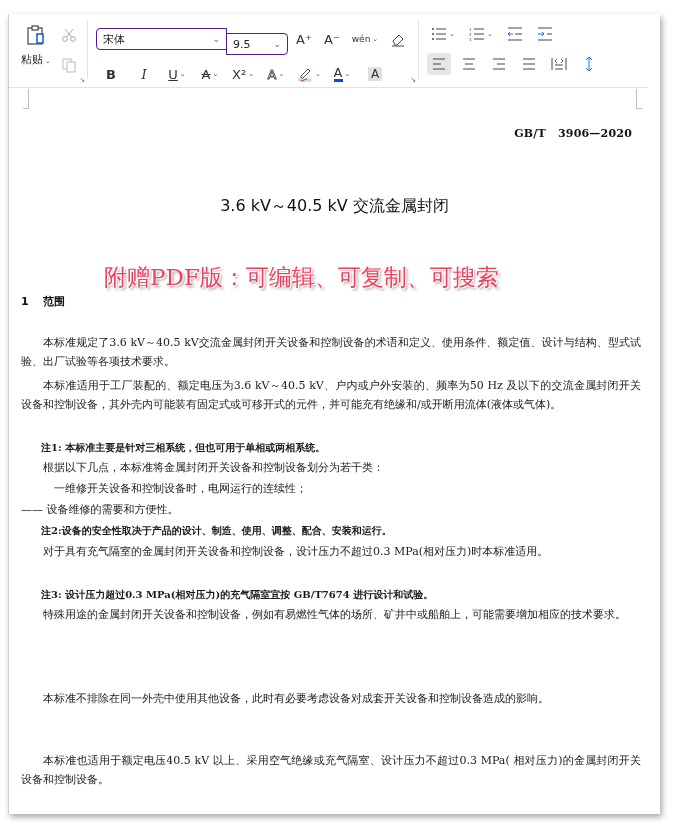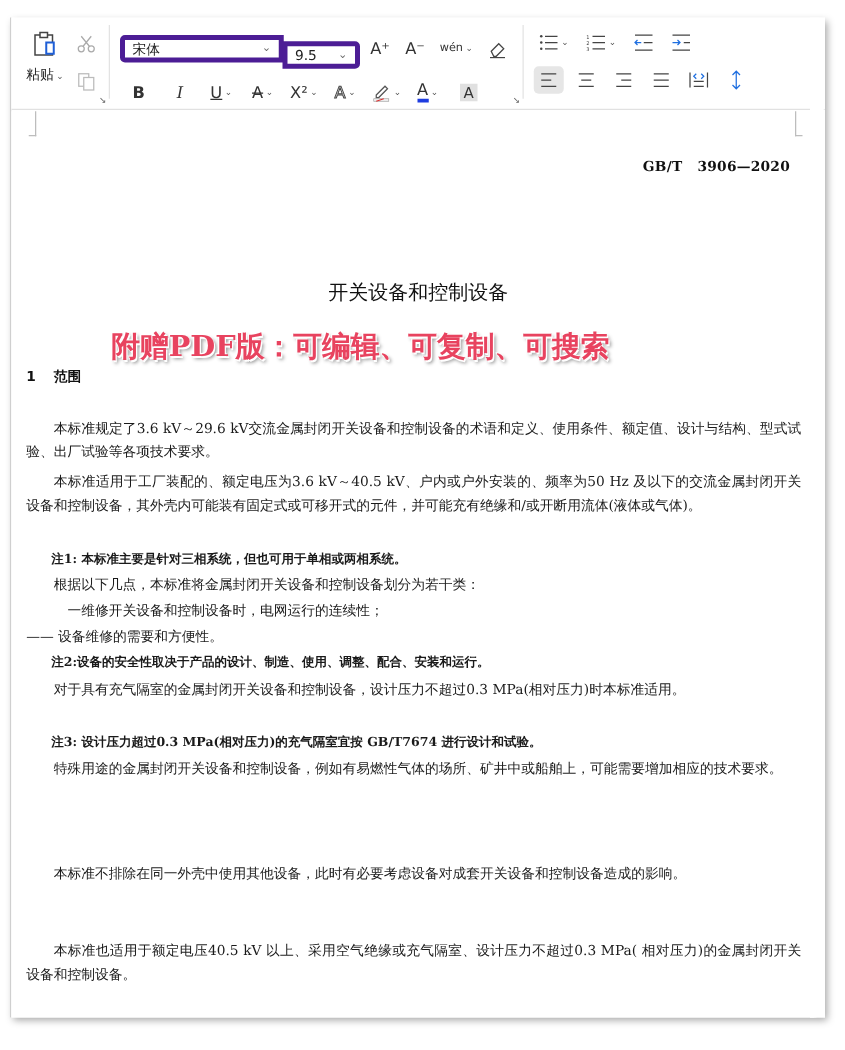--- a/index.html
+++ b/index.html
@@ -35,21 +35,21 @@
     width: 42px; padding-top: 10px; gap: 6px;
   }
   .big-btn .ico { width: 22px; height: 22px; display: flex; align-items: center; justify-content: center; }
   .big-btn .lbl { font-size: 11px; color: #222; white-space: nowrap; }
   .small-col { display: flex; flex-direction: column; gap: 8px; padding-top: 10px; width: 24px; align-items: center; }
   .launcher { position: absolute; right: 2px; bottom: 3px; font-size: 7px; color: #666; }
 
   .font-grp { padding: 0 8px; display: flex; flex-direction: column; gap: 8px; padding-top: 9px; }
   .font-row1 { display: flex; align-items: center; gap: 4px; }
   .combo {
-    height: 22px; border: 4px solid #4c1d95; border-radius: 4px; display: flex; align-items: center;
+    height: 22px; border: 1px solid #4c1d95; border-radius: 4px; display: flex; align-items: center;
     font-size: 11px; color: #222; padding: 0 6px; justify-content: space-between;
   }
   .combo-font { width: 131px; border-radius: 4px 0 0 4px; }
   .combo-size { width: 62px; border-radius: 0 4px 4px 0; margin-left: -5px; margin-top: 10px; }
   .chev { font-size: 9px; color: #666; }
   .tb-btn { width: 24px; height: 22px; display: flex; align-items: center; justify-content: center; font-size: 13px; color: #333; position: relative; }
   .font-row2 { display: flex; align-items: center; gap: 3px; }
   .font-row2 .tb-btn { width: 30px; }
   .dd { font-size: 7px; color: #555; margin-left: 2px; }
 
@@ -68,21 +68,21 @@
     position: absolute; right: 28px; top: 38px; font-family: "DejaVu Serif", serif; font-weight: bold;
     font-size: 11px; color: #111; letter-spacing: 0.2px; word-spacing: 8px;
   }
   .title {
     position: absolute; left: 0; width: 100%; text-align: center; font-family: "DejaVu Sans", sans-serif;
     font-size: 16px; color: #111;
   }
   .title.l1 { top: 107px; }
   .title.l2 { top: 135px; }
   .watermark {
-    position: absolute; left: 80px; top: 173px; font-family: "DejaVu Serif", serif; font-weight: bold;
+    position: absolute; left: 95px; top: 173px; font-family: "DejaVu Serif", serif; font-weight: normal;
     font-size: 23px; color: #e8435f;
     text-shadow: 0 0 2px #fff, 1px 1px 0 #ffffff, -1px -1px 0 #ffffff, 2px 2px 3px rgba(0,0,0,0.45);
     letter-spacing: 0px; white-space: nowrap; z-index: 3;
   }
   .h1 { position: absolute; left: 12px; font-size: 11px; font-weight: bold; color: #111; }
   .h1 .num { display: inline-block; width: 22px; }
   .para {
     position: absolute; left: 12px; width: 620px; font-family: "DejaVu Serif", serif; font-size: 11px;
     color: #1a1a1a; line-height: 19px; text-indent: 2em; text-align: justify;
   }
@@ -266,29 +266,29 @@
         </span>
       </div>
     </div>
   </div>
 
   <div class="doc">
     <div class="crop-mark-l"></div>
     <div class="crop-mark-r"></div>
 
     <div class="std-no">GB/T 3906—2020</div>
-    <div class="title l2">开关设备和控制设备</div>
+    <div class="title l1">3.6 kV～40.5 kV 交流金属封闭</div>
 
     <div class="watermark">附赠PDF版：可编辑、可复制、可搜索</div>
 
     <div class="h1" style="top:205px">
       <span class="num">1</span><span>范围</span>
     </div>
 
-    <div class="para" style="top:244px">本标准规定了3.6 kV～29.6  kV交流金属封闭开关设备和控制设备的术语和定义、使用条件、额定值、设计与结构、型式试验、出厂试验等各项技术要求。</div>
+    <div class="para" style="top:244px">本标准规定了3.6 kV～40.5  kV交流金属封闭开关设备和控制设备的术语和定义、使用条件、额定值、设计与结构、型式试验、出厂试验等各项技术要求。</div>
     <div class="para" style="top:287px">本标准适用于工厂装配的、额定电压为3.6 kV～40.5  kV、户内或户外安装的、频率为50 Hz 及以下的交流金属封闭开关设备和控制设备，其外壳内可能装有固定式或可移开式的元件，并可能充有绝缘和/或开断用流体(液体或气体)。</div>
     <div class="para note" style="top:349px">注1: 本标准主要是针对三相系统，但也可用于单相或两相系统。</div>
     <div class="para" style="top:369px">根据以下几点，本标准将金属封闭开关设备和控制设备划分为若干类：</div>
     <div class="para dash1" style="top:390px">一维修开关设备和控制设备时，电网运行的连续性；</div>
     <div class="para dash2" style="top:411px">—— 设备维修的需要和方便性。</div>
     <div class="para note" style="top:432px">注2:设备的安全性取决于产品的设计、制造、使用、调整、配合、安装和运行。</div>
     <div class="para" style="top:453px">对于具有充气隔室的金属封闭开关设备和控制设备，设计压力不超过0.3  MPa(相对压力)时本标准适用。</div>
     <div class="para note" style="top:496px">注3: 设计压力超过0.3 MPa(相对压力)的充气隔室宜按 GB/T7674  进行设计和试验。</div>
     <div class="para" style="top:516px">特殊用途的金属封闭开关设备和控制设备，例如有易燃性气体的场所、矿井中或船舶上，可能需要增加相应的技术要求。</div>
     <div class="para" style="top:600px">本标准不排除在同一外壳中使用其他设备，此时有必要考虑设备对成套开关设备和控制设备造成的影响。</div>

